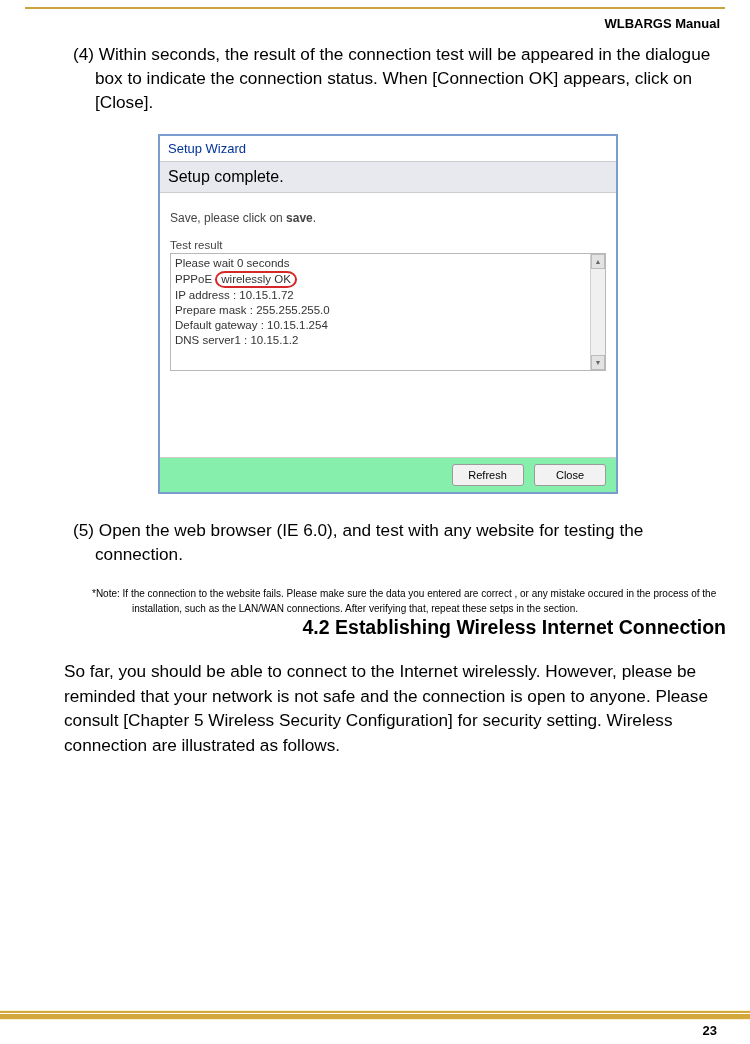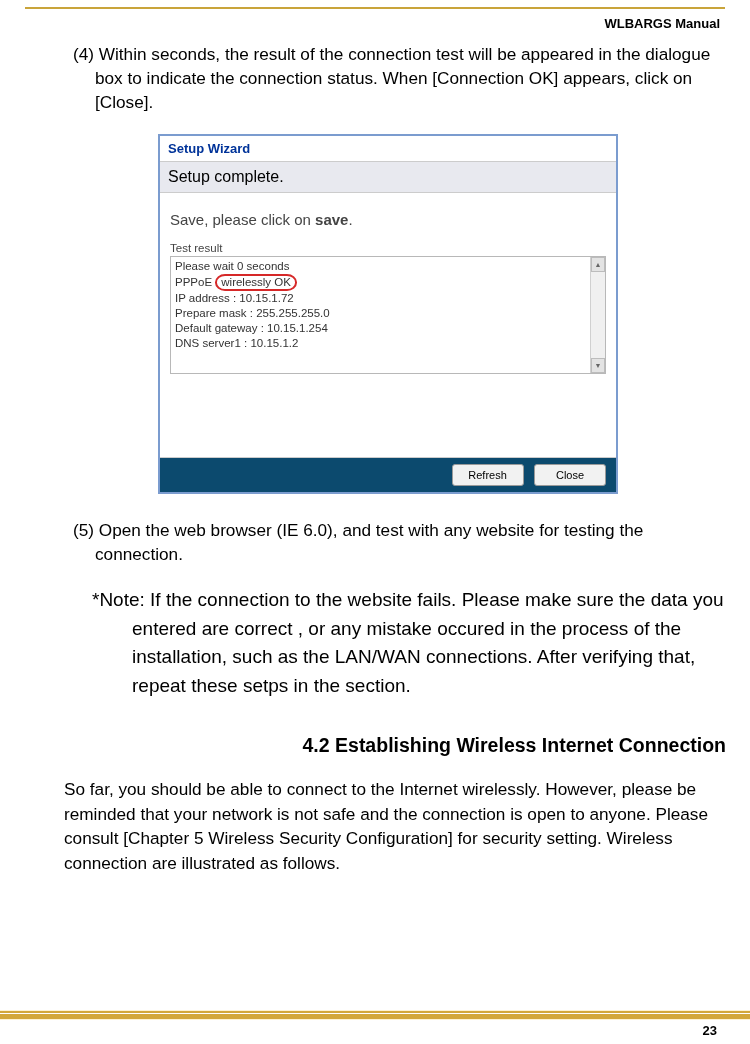--- a/index.html
+++ b/index.html
@@ -45,42 +45,42 @@
     margin: 18px 0 24px 0;
   }
   .dialog {
     width: 460px;
     border: 2px solid #7b9ccf;
     background: #fff;
   }
   .dlg-title {
     background: #fff;
     color: #003399;
-    font-weight: bold;
+    font-weight: normal;
     font-size: 13px;
     font-family: Tahoma, Arial, sans-serif;
     padding: 5px 8px 5px 8px;
     border-bottom: 1px solid #ccc;
   }
   .dlg-sub {
     background: #e8e9ef;
     font-size: 16px;
     font-family: Tahoma, Arial, sans-serif;
     padding: 6px 8px;
     border-bottom: 1px solid #ccc;
   }
   .dlg-body {
     background: #fff;
     padding: 18px 10px 10px 10px;
     height: 264px;
     position: relative;
     font-family: Tahoma, Arial, sans-serif;
   }
   .save-line {
-    font-size: 15px;
+    font-size: 12px;
     color: #444;
     margin-bottom: 14px;
   }
   .test-label {
     font-size: 11.5px;
     color: #444;
     margin-bottom: 2px;
   }
   .result-box {
     border: 1px solid #b8b8b8;
@@ -120,21 +120,21 @@
     border: 1px solid #bcbcbc;
     font-size: 7px;
     color: #666;
     display: flex;
     align-items: center;
     justify-content: center;
   }
   .sb-up { top: 0; }
   .sb-dn { bottom: 0; }
   .dlg-footer {
-    background: #0c4a6e;
+    background: #86efac;
     padding: 6px 10px;
     border-top: 1px solid #ccc;
     text-align: right;
   }
   .win-btn {
     display: inline-block;
     width: 72px;
     height: 22px;
     line-height: 20px;
     font-size: 11px;
@@ -146,25 +146,24 @@
     font-family: Tahoma, Arial, sans-serif;
   }
   .step5 {
     padding-left: 20px;
     text-indent: -22px;
     font-size: 17.2px;
     line-height: 1.4;
     margin-bottom: 20px;
   }
   .note {
-    font-size: 19px;
+    font-size: 10px;
     line-height: 1.5;
     padding-left: 82px;
     text-indent: -40px;
-    margin-bottom: 34px;
   }
   .sec-heading {
     font-size: 19.5px;
     font-weight: 700;
     margin-left: -6px;
     margin-bottom: 20px;
     text-align: right;
   }
   .sec-body {
     font-size: 17.2px;

